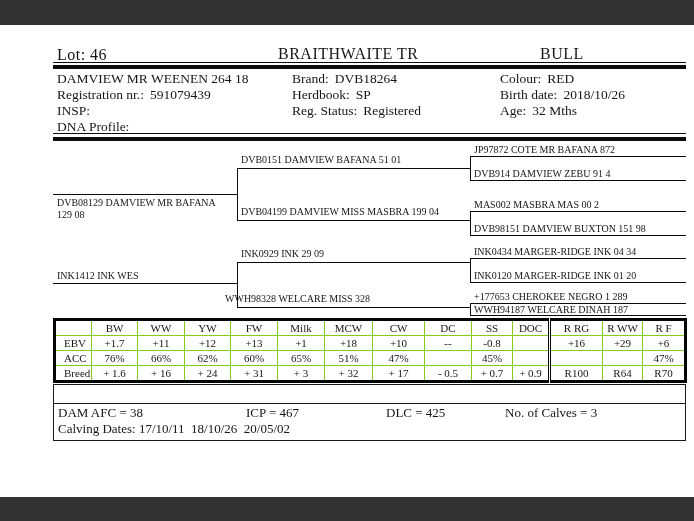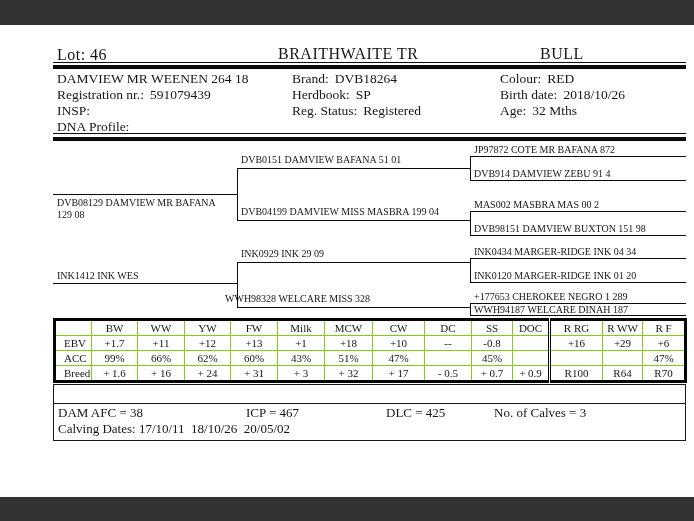--- a/index.html
+++ b/index.html
@@ -153,25 +153,25 @@
     <td>+10</td>
     <td>--</td>
     <td>-0.8</td>
     <td></td>
     <td class="dbl">+16</td>
     <td>+29</td>
     <td>+6</td>
   </tr>
   <tr>
     <td class="rowlbl">ACC</td>
-    <td>99%</td>
+    <td>76%</td>
     <td>66%</td>
     <td>62%</td>
     <td>60%</td>
-    <td>43%</td>
+    <td>65%</td>
     <td>51%</td>
     <td>47%</td>
     <td></td>
     <td>45%</td>
     <td></td>
     <td class="dbl"></td>
     <td></td>
     <td>47%</td>
   </tr>
   <tr>
@@ -191,15 +191,15 @@
     <td>R70</td>
   </tr>
 </tbody>
   </table>
 
 <div class="notes">
   <div class="sep"></div>
   <span class="stat" style="left:4px;top:20px;">DAM AFC = 38</span>
   <span class="stat" style="left:192px;top:20px;">ICP = 467</span>
   <span class="stat" style="left:332px;top:20px;">DLC = 425</span>
-  <span class="stat" style="left:440px;top:20px;">No. of Calves = 3</span>
+  <span class="stat" style="left:451px;top:20px;">No. of Calves = 3</span>
   <span class="stat" style="left:4px;top:36px;">Calving Dates: 17/10/11  18/10/26  20/05/02</span>
 </div>
 
 </body></html>

